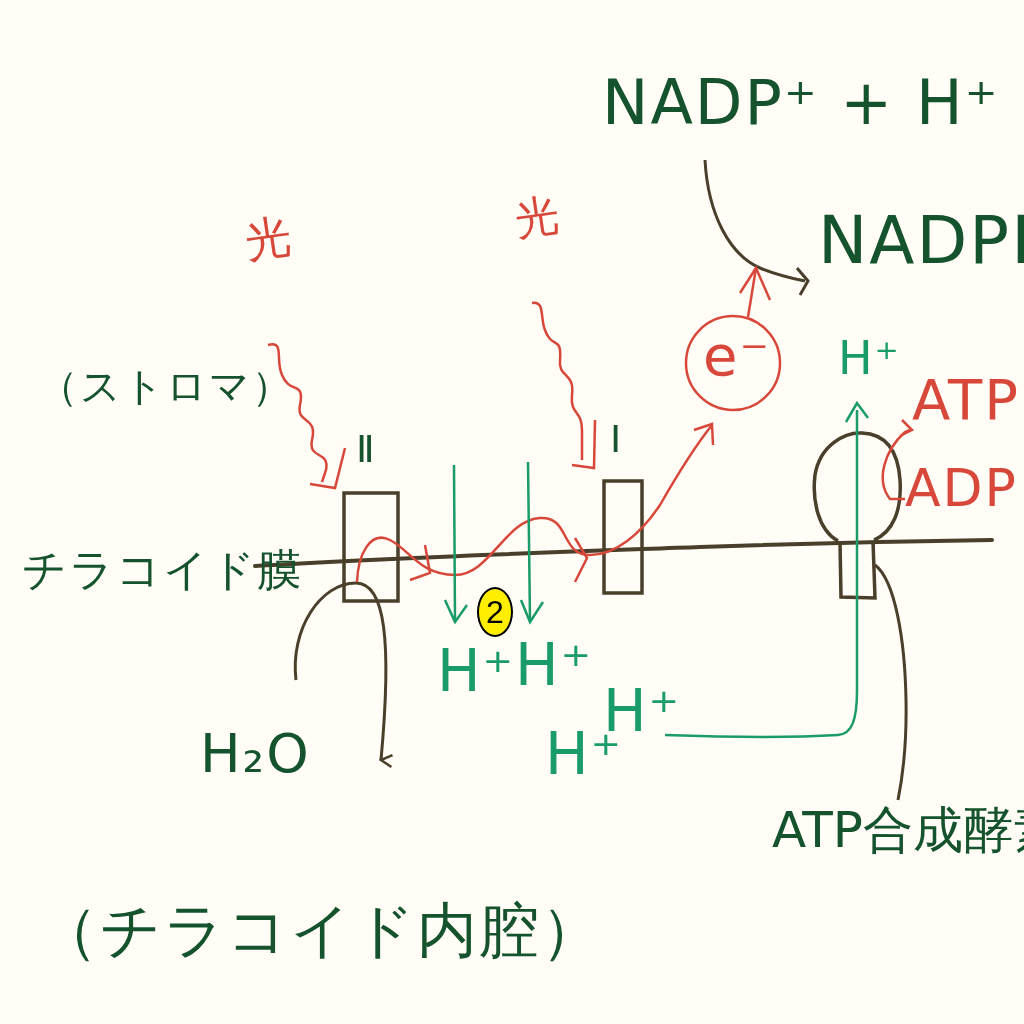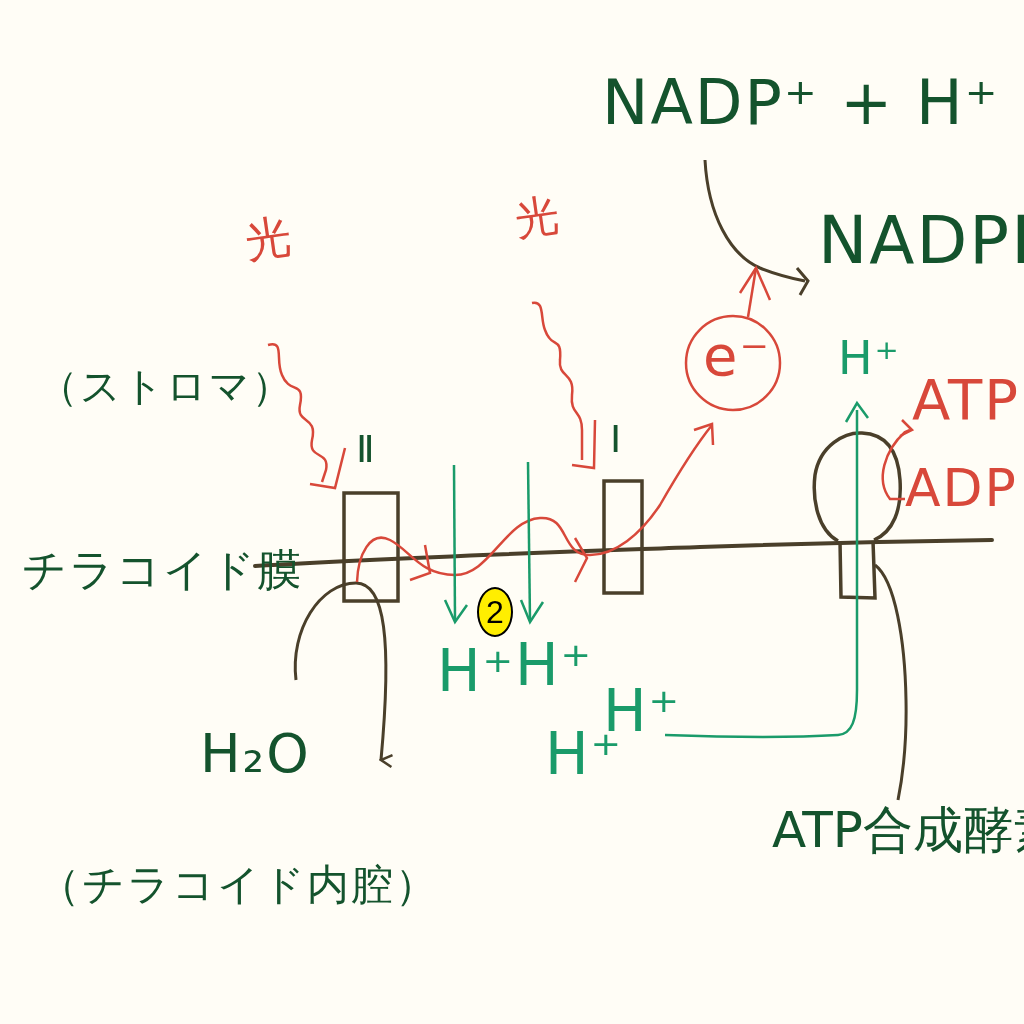--- a/index.html
+++ b/index.html
@@ -85,21 +85,21 @@
     <path d="M445,600 L455,622 L467,605" fill="none" stroke="#1a9b6a" stroke-width="2.5"></path>
     <path d="M528,462 L530,620" fill="none" stroke="#1a9b6a" stroke-width="2.5"></path>
     <path d="M521,600 L530,622 L543,602" fill="none" stroke="#1a9b6a" stroke-width="2.5"></path>
 
     <path d="M665,735 C720,737 790,738 838,735 C852,734 857,720 857,690 L857,410" fill="none" stroke="#1a9b6a" stroke-width="2.5"></path>
     <path d="M846,422 L857,403 L868,418" fill="none" stroke="#1a9b6a" stroke-width="2.5"></path>
   </svg>
 
   <div class="lbl dark" style="left:38px;top:366px;font-size:40px;">（ストロマ）</div>
   <div class="lbl dark" style="left:22px;top:548px;font-size:44px;">チラコイド膜</div>
-  <div class="lbl dark" style="left:38px;top:864px;font-size:42px;text-align:center;">（チラコイド内腔）</div>
+  <div class="lbl dark" style="left:38px;top:900px;font-size:60px;text-align:center;">（チラコイド内腔）</div>
 
   <div class="lbl dark" style="left:356px;top:430px;font-size:38px;">Ⅱ</div>
   <div class="lbl dark" style="left:610px;top:420px;font-size:38px;">Ⅰ</div>
 
   <div class="lbl red" style="left:245px;top:215px;font-size:46px;transform:rotate(-8deg);">光</div>
   <div class="lbl red" style="left:515px;top:195px;font-size:44px;transform:rotate(-8deg);">光</div>
 
   <div class="lbl dark" style="left:200px;top:694px;font-size:54px;margin-top:33px;">H₂O</div>
 
   <div class="lbl dark" style="left:602px;top:72px;font-size:62px;">NADP⁺ + H⁺</div>

